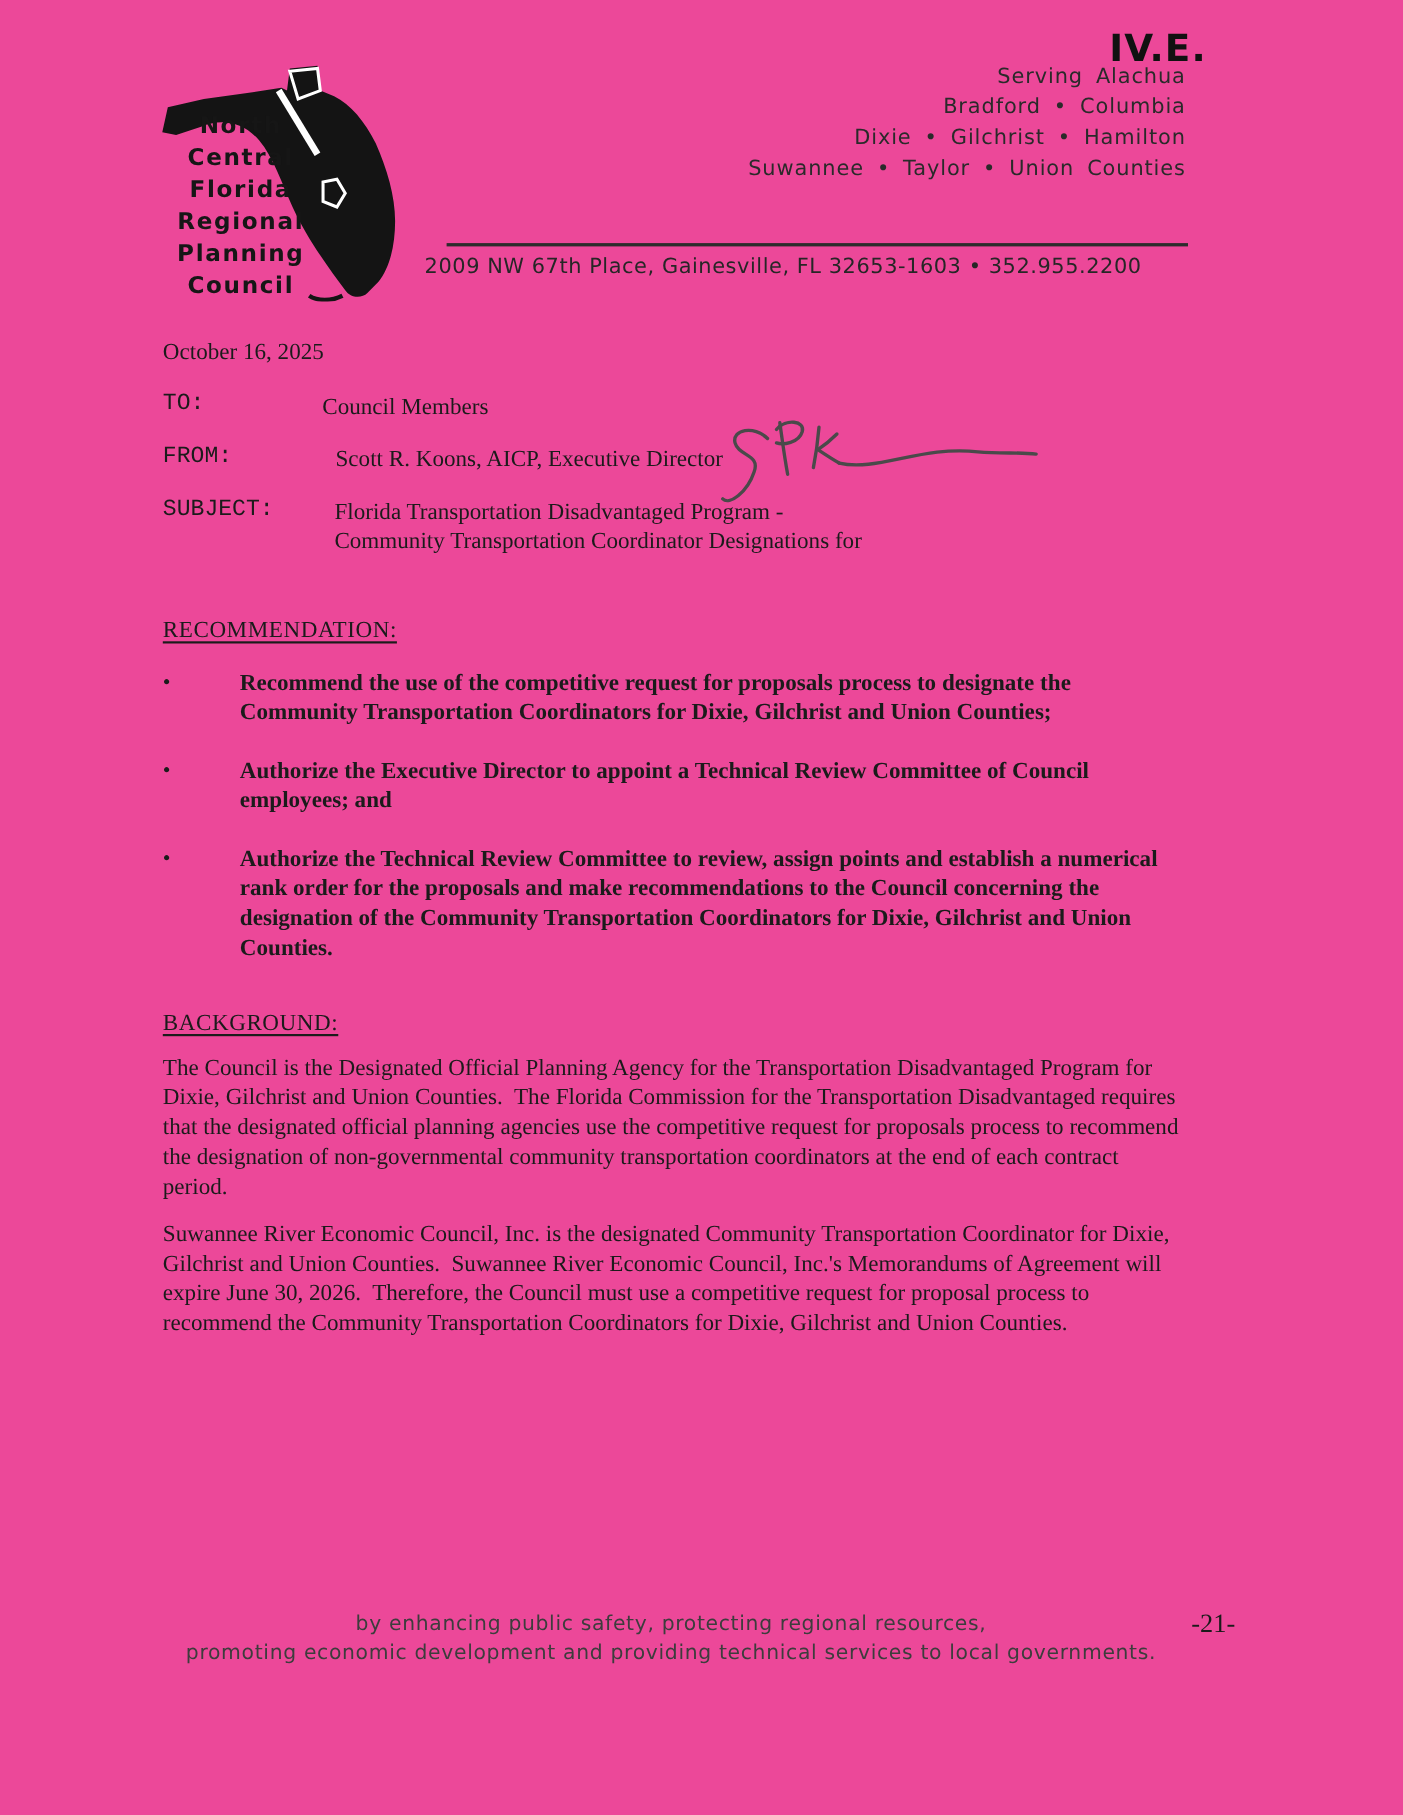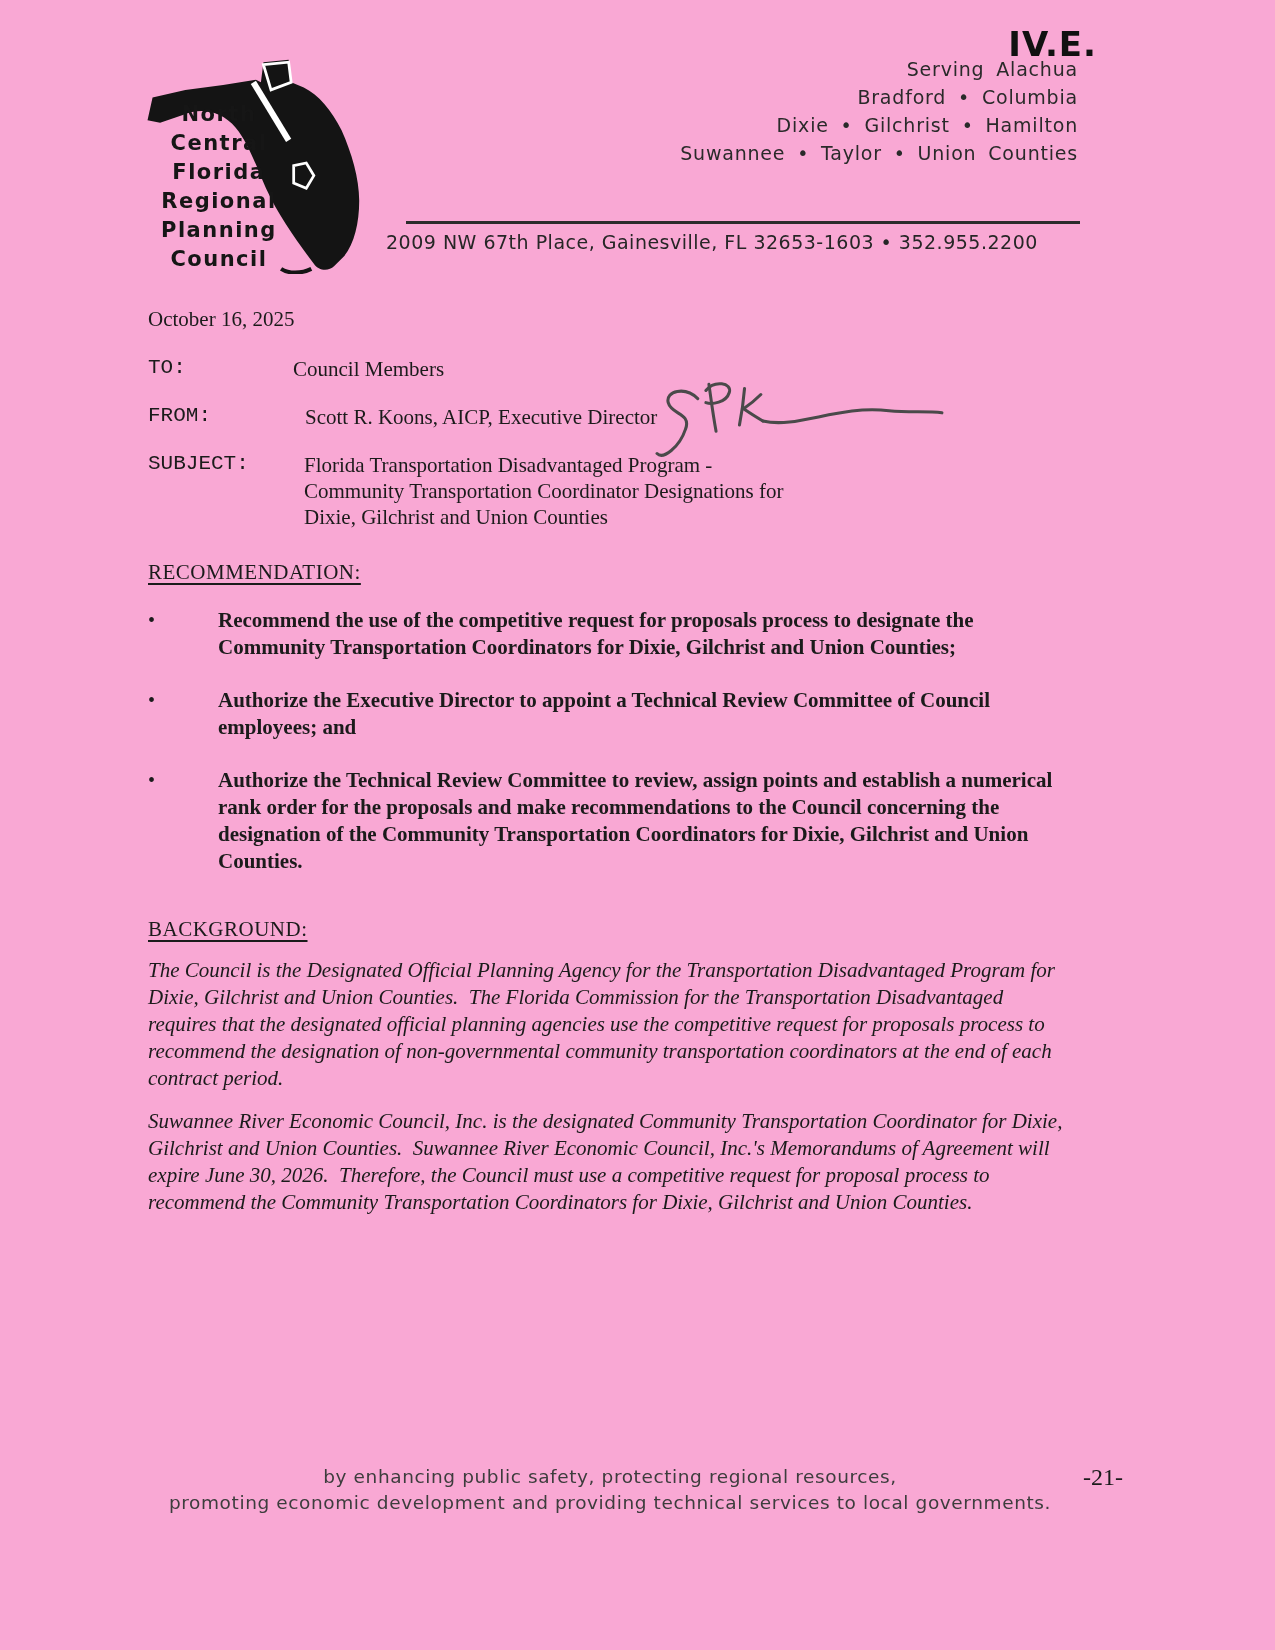--- a/index.html
+++ b/index.html
@@ -2,21 +2,21 @@
 <html><head>
 <meta charset="utf-8">
 <style>
   * { margin: 0; padding: 0; box-sizing: border-box; }
   html, body { background: #e8e8e8; }
   .page {
     position: relative;
     width: 1275px;
     height: 1650px;
     margin: 0 auto;
-    background: #f9a8d4;
+    background: #ec4899;
     font-family: "Liberation Serif", serif;
     color: #1b1b1b;
     overflow: hidden;
   }
   
   .item-number {
     position: absolute; top: 24px; right: 178px;
     font-family: "DejaVu Sans", sans-serif;
     font-weight: bold; font-size: 34px; letter-spacing: 1px; color: #111;
   }
@@ -64,21 +64,21 @@
   .heading-background { top: 917px; }
   .bullet-list { position: absolute; left: 148px; top: 607px; width: 930px; }
   .bullet-item { display: flex; margin-bottom: 26px; }
   .bullet-marker { width: 70px; flex: 0 0 70px; font-size: 20px; line-height: 27px; }
   .bullet-text {
     font-weight: bold; font-size: 21px; line-height: 27px;
     width: 856px; white-space: pre-wrap;
   }
   .para {
     position: absolute; left: 148px; width: 927px;
-    font-size: 21px; line-height: 27px; white-space: pre-wrap; font-style: italic;
+    font-size: 21px; line-height: 27px; white-space: pre-wrap;
   }
   .para-1 { top: 957px; }
   .para-2 { top: 1108px; }
   
   .footer-tagline {
     position: absolute; left: 70px; top: 1464px; width: 1080px;
     text-align: center;
     font-family: "DejaVu Sans", sans-serif;
     font-size: 18.5px; line-height: 26px; letter-spacing: 0.6px; color: #3d3d3d;
   }
@@ -150,21 +150,20 @@
         <path d="M106,44 C140,52 180,28 230,34 C250,36 268,34 282,36"></path>
       </g>
     </svg>
   </div>
 
   <div class="memo-row row-subject">
     <div class="memo-label">SUBJECT:</div>
     <div class="memo-value">
       <div>Florida Transportation Disadvantaged Program -</div>
       <div>Community Transportation Coordinator Designations for</div>
-      <div>Dixie, Gilchrist and Union Counties</div>
     </div>
   </div>
 
   <div class="section-heading heading-recommendation">RECOMMENDATION:</div>
 
   <div class="bullet-list">
     <div class="bullet-item">
       <div class="bullet-marker">•</div>
       <div class="bullet-text">Recommend the use of the competitive request for proposals process to designate the Community Transportation Coordinators for Dixie, Gilchrist and Union Counties;</div>
     </div>

